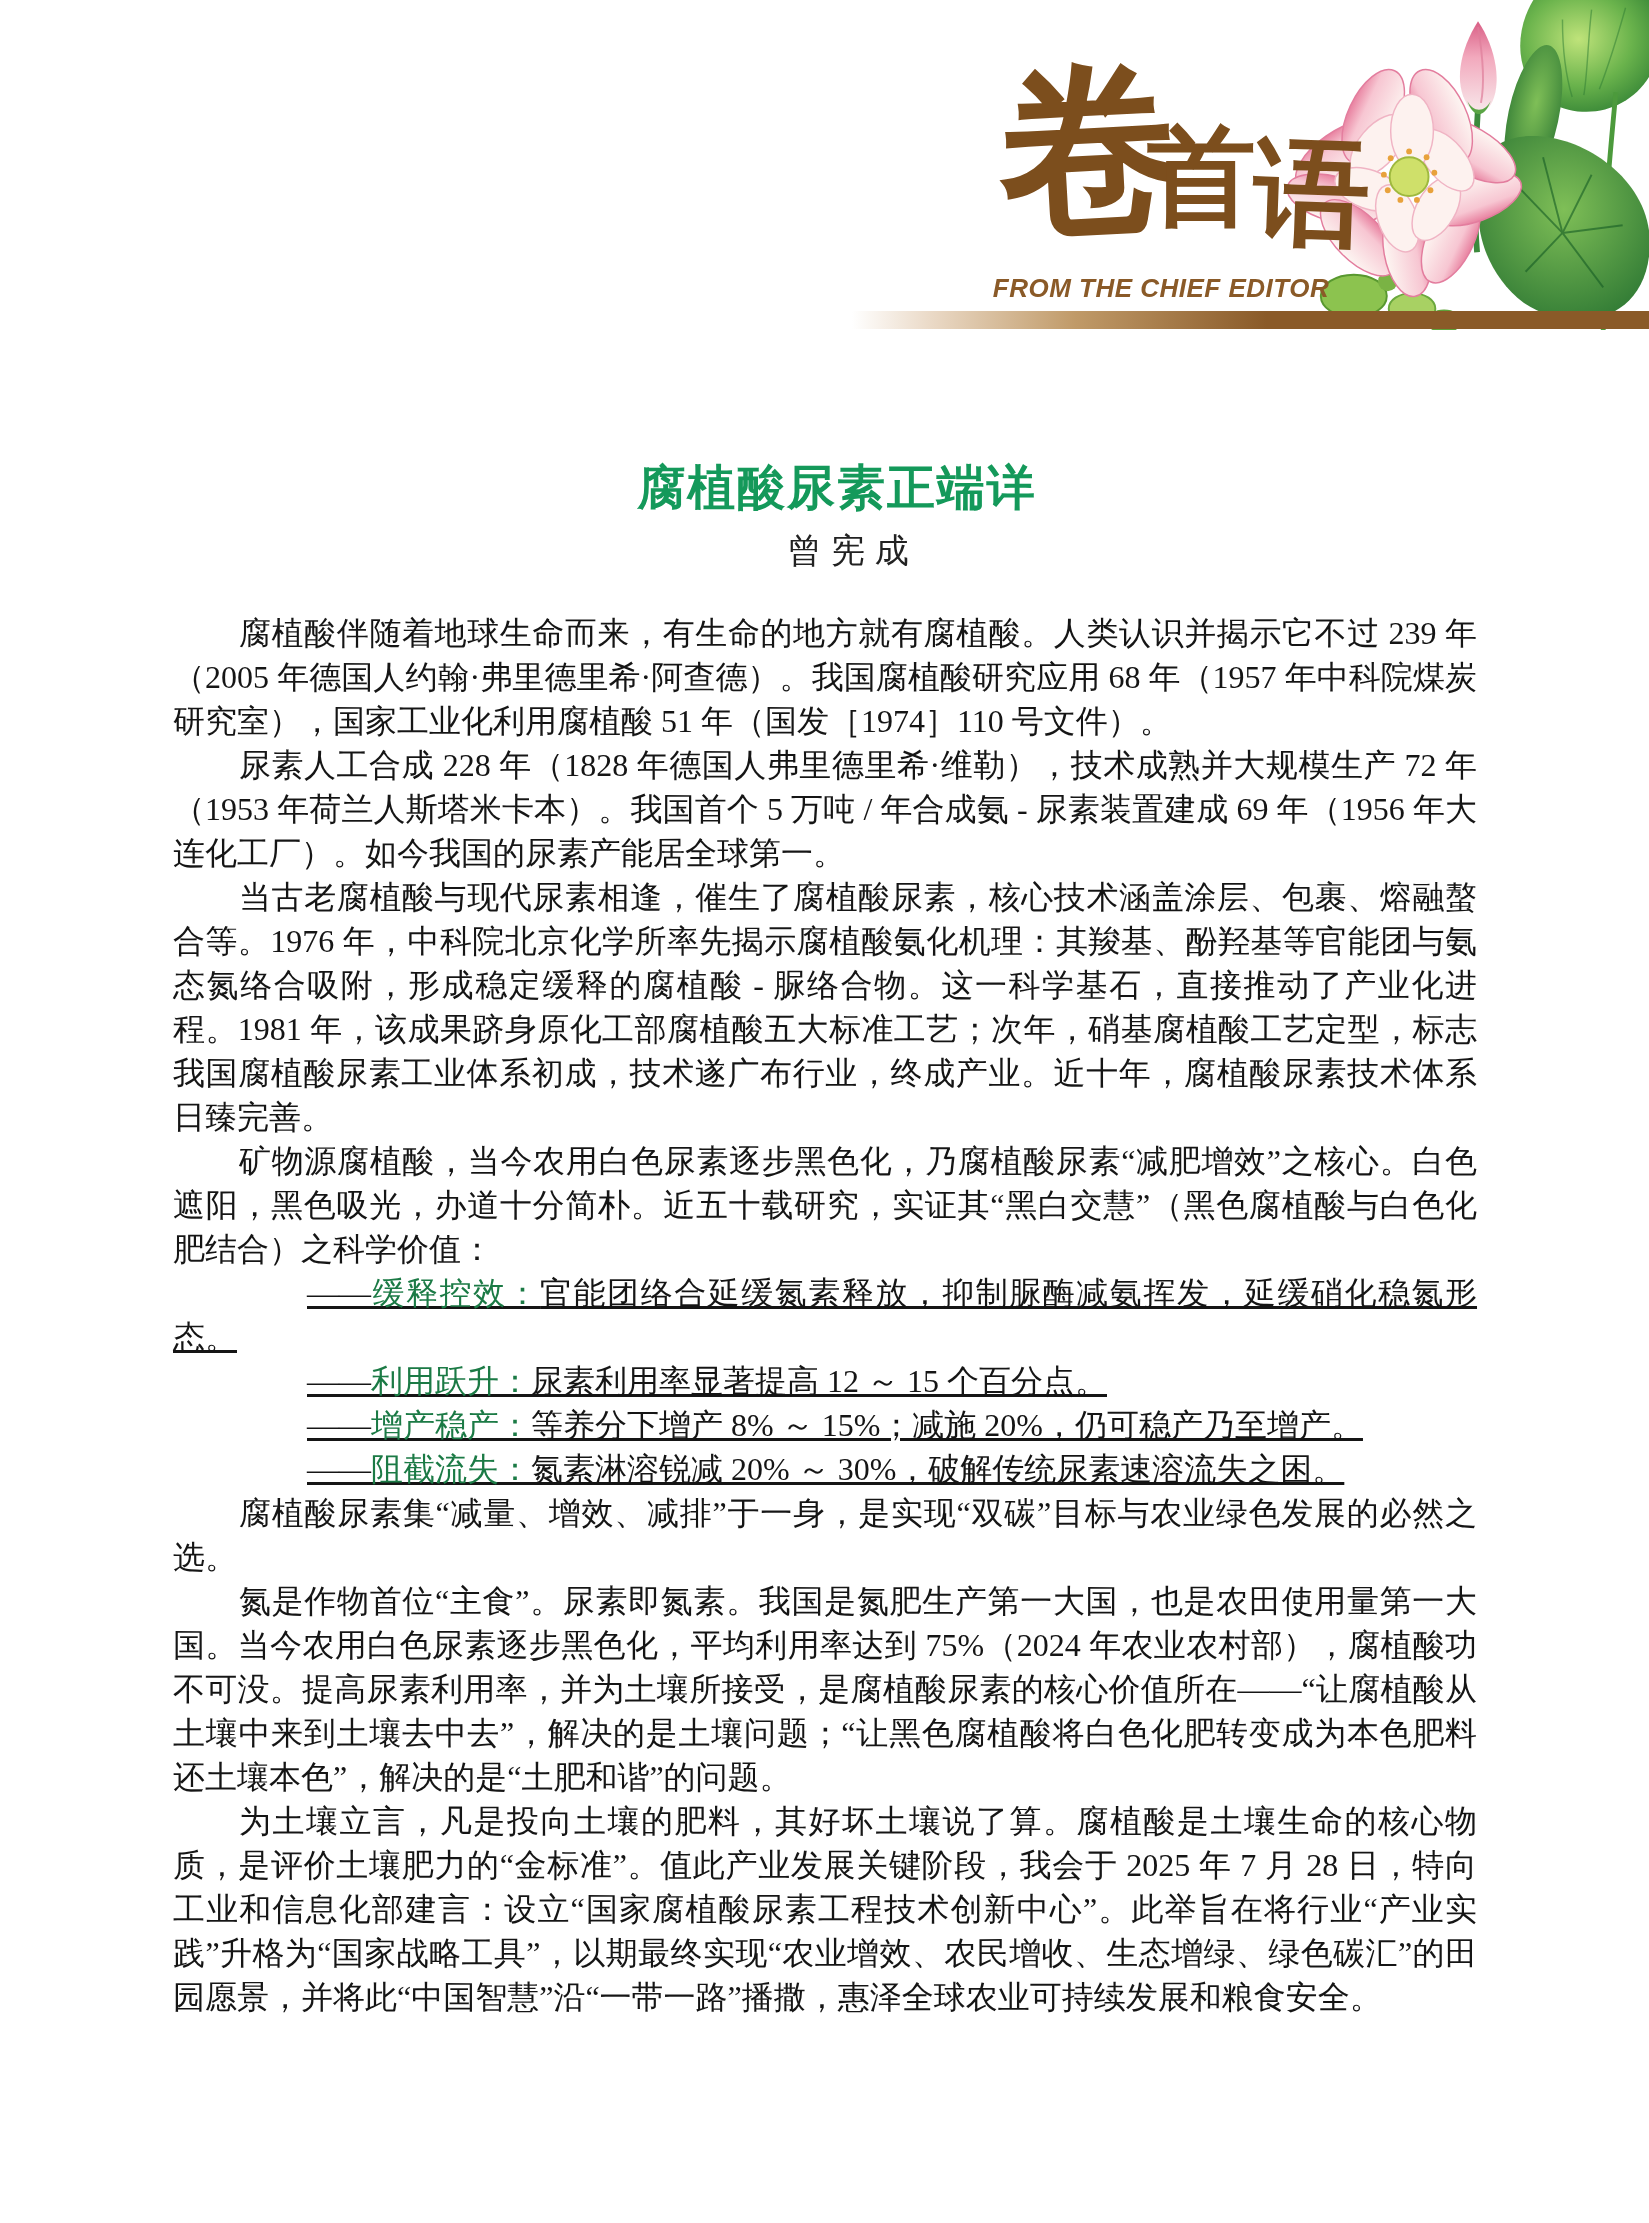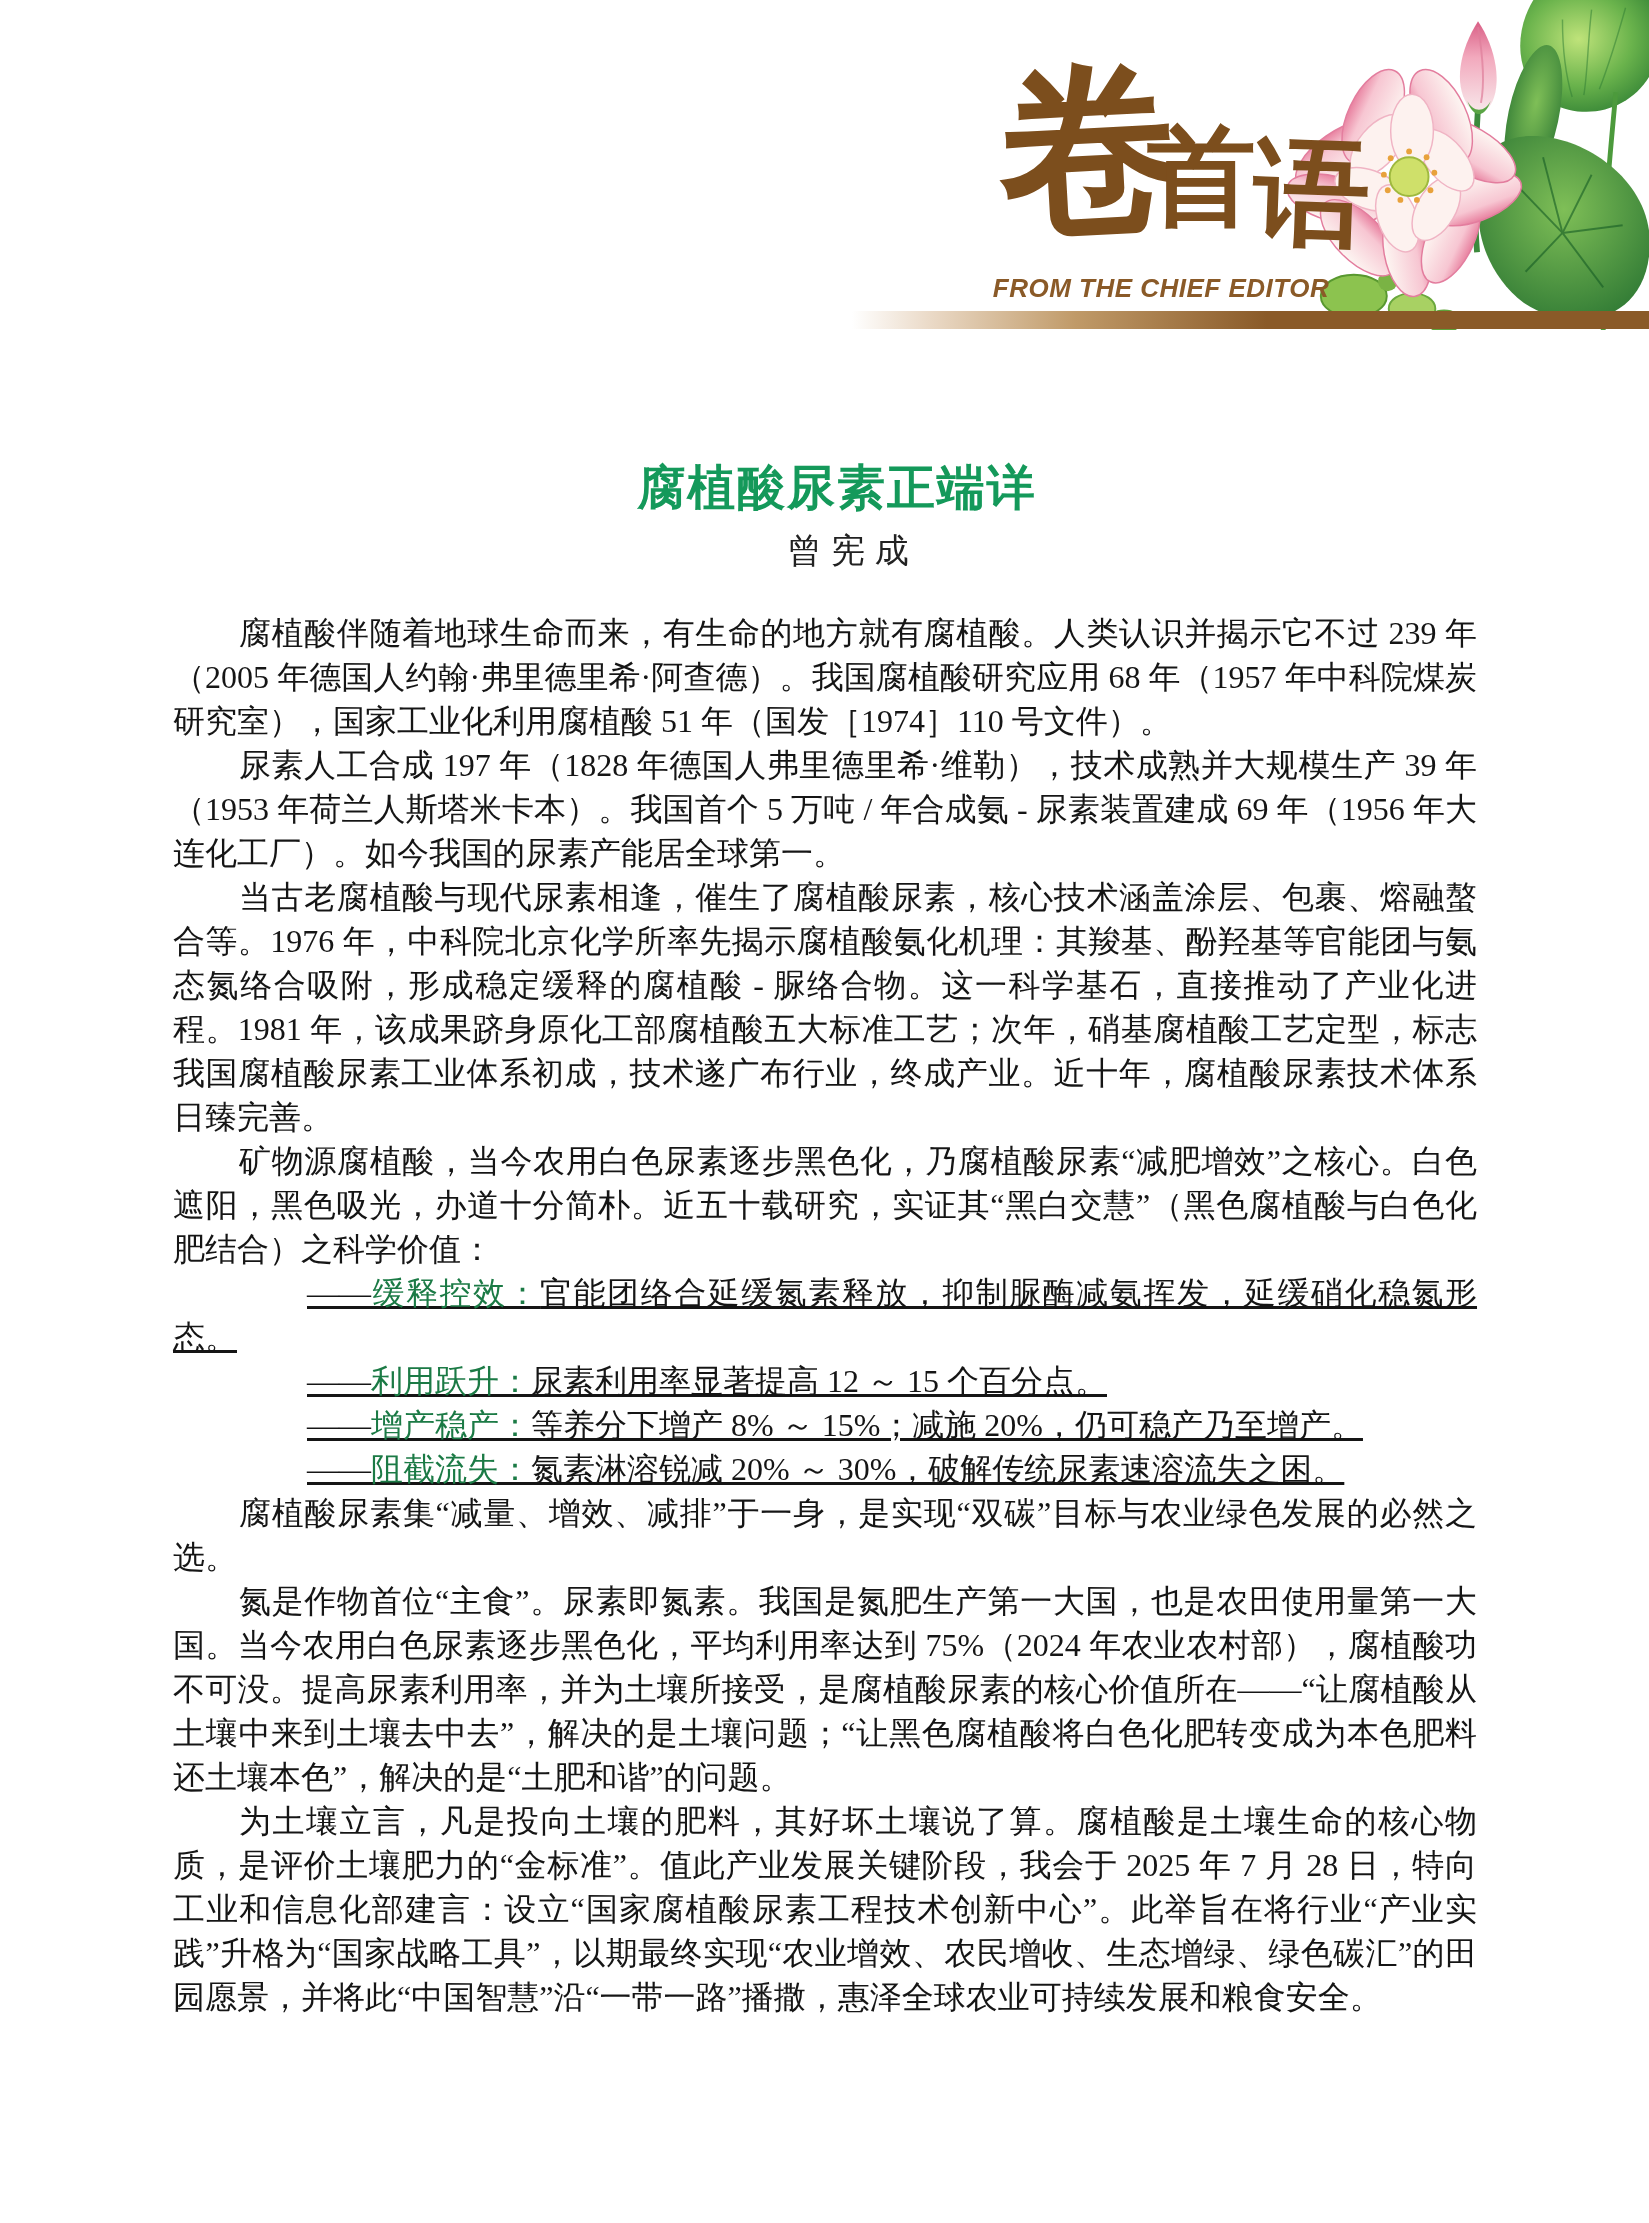--- a/index.html
+++ b/index.html
@@ -161,21 +161,21 @@
 
   <div class="eng-sub">FROM THE CHIEF EDITOR</div>
 
   <div class="header-rule"></div>
 
   <h1 class="article-title">腐植酸尿素正端详</h1>
   <div class="article-author">曾宪成</div>
 
   <div class="body-text">
     <p>腐植酸伴随着地球生命而来，有生命的地方就有腐植酸。人类认识并揭示它不过 239 年（2005 年德国人约翰·弗里德里希·阿查德）。我国腐植酸研究应用 68 年（1957 年中科院煤炭研究室），国家工业化利用腐植酸 51 年（国发［1974］110 号文件）。</p>
-    <p>尿素人工合成 197 年（1828 年德国人弗里德里希·维勒），技术成熟并大规模生产 39 年（1953 年荷兰人斯塔米卡本）。我国首个 5 万吨 / 年合成氨 - 尿素装置建成 69 年（1956 年大连化工厂）。如今我国的尿素产能居全球第一。</p>
+    <p>尿素人工合成 228 年（1828 年德国人弗里德里希·维勒），技术成熟并大规模生产 72 年（1953 年荷兰人斯塔米卡本）。我国首个 5 万吨 / 年合成氨 - 尿素装置建成 69 年（1956 年大连化工厂）。如今我国的尿素产能居全球第一。</p>
     <p>当古老腐植酸与现代尿素相逢，催生了腐植酸尿素，核心技术涵盖涂层、包裹、熔融螯合等。1976 年，中科院北京化学所率先揭示腐植酸氨化机理：其羧基、酚羟基等官能团与氨态氮络合吸附，形成稳定缓释的腐植酸 - 脲络合物。这一科学基石，直接推动了产业化进程。1981 年，该成果跻身原化工部腐植酸五大标准工艺；次年，硝基腐植酸工艺定型，标志我国腐植酸尿素工业体系初成，技术遂广布行业，终成产业。近十年，腐植酸尿素技术体系日臻完善。</p>
     <p>矿物源腐植酸，当今农用白色尿素逐步黑色化，乃腐植酸尿素“减肥增效”之核心。白色遮阳，黑色吸光，办道十分简朴。近五十载研究，实证其“黑白交慧”（黑色腐植酸与白色化肥结合）之科学价值：</p>
 
     <p class="bullet"><span class="dash">——</span><span class="term">缓释控效：</span><span class="btext">官能团络合延缓氮素释放，抑制脲酶减氨挥发，延缓硝化稳氮形态。</span></p>
     <p class="bullet"><span class="dash">——</span><span class="term">利用跃升：</span><span class="btext">尿素利用率显著提高 12 ～ 15 个百分点。</span></p>
     <p class="bullet"><span class="dash">——</span><span class="term">增产稳产：</span><span class="btext">等养分下增产 8% ～ 15%；减施 20%，仍可稳产乃至增产。</span></p>
     <p class="bullet"><span class="dash">——</span><span class="term">阻截流失：</span><span class="btext">氮素淋溶锐减 20% ～ 30%，破解传统尿素速溶流失之困。</span></p>
 
     <p>腐植酸尿素集“减量、增效、减排”于一身，是实现“双碳”目标与农业绿色发展的必然之选。</p>
     <p>氮是作物首位“主食”。尿素即氮素。我国是氮肥生产第一大国，也是农田使用量第一大国。当今农用白色尿素逐步黑色化，平均利用率达到 75%（2024 年农业农村部），腐植酸功不可没。提高尿素利用率，并为土壤所接受，是腐植酸尿素的核心价值所在——“让腐植酸从土壤中来到土壤去中去”，解决的是土壤问题；“让黑色腐植酸将白色化肥转变成为本色肥料还土壤本色”，解决的是“土肥和谐”的问题。</p>

